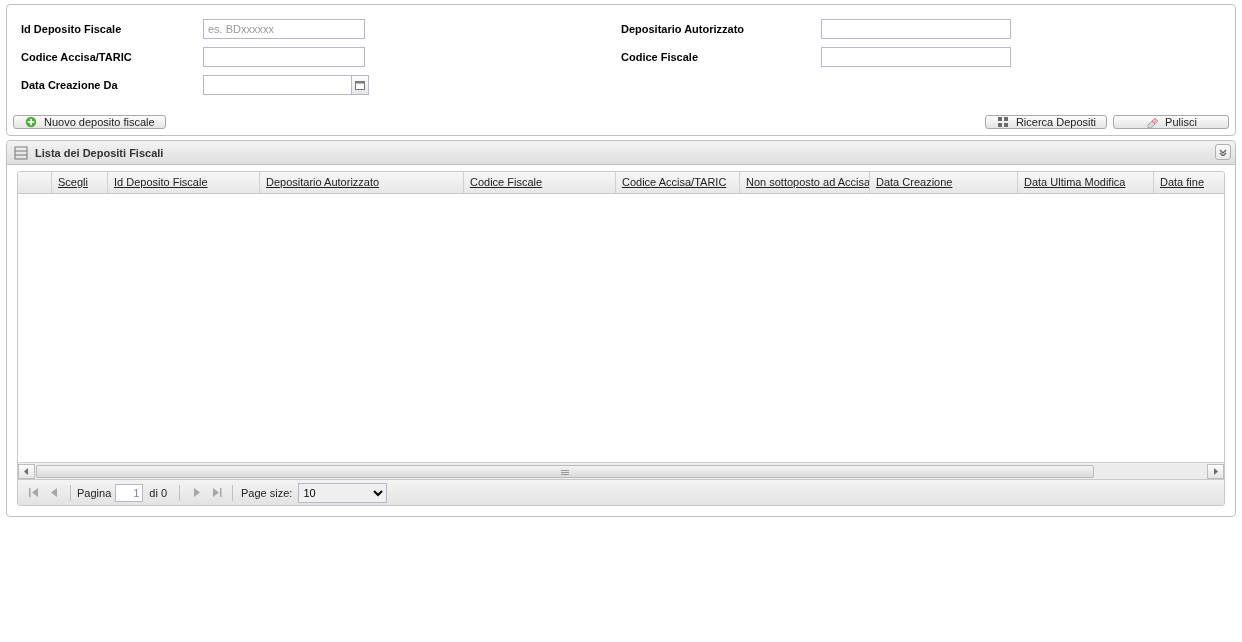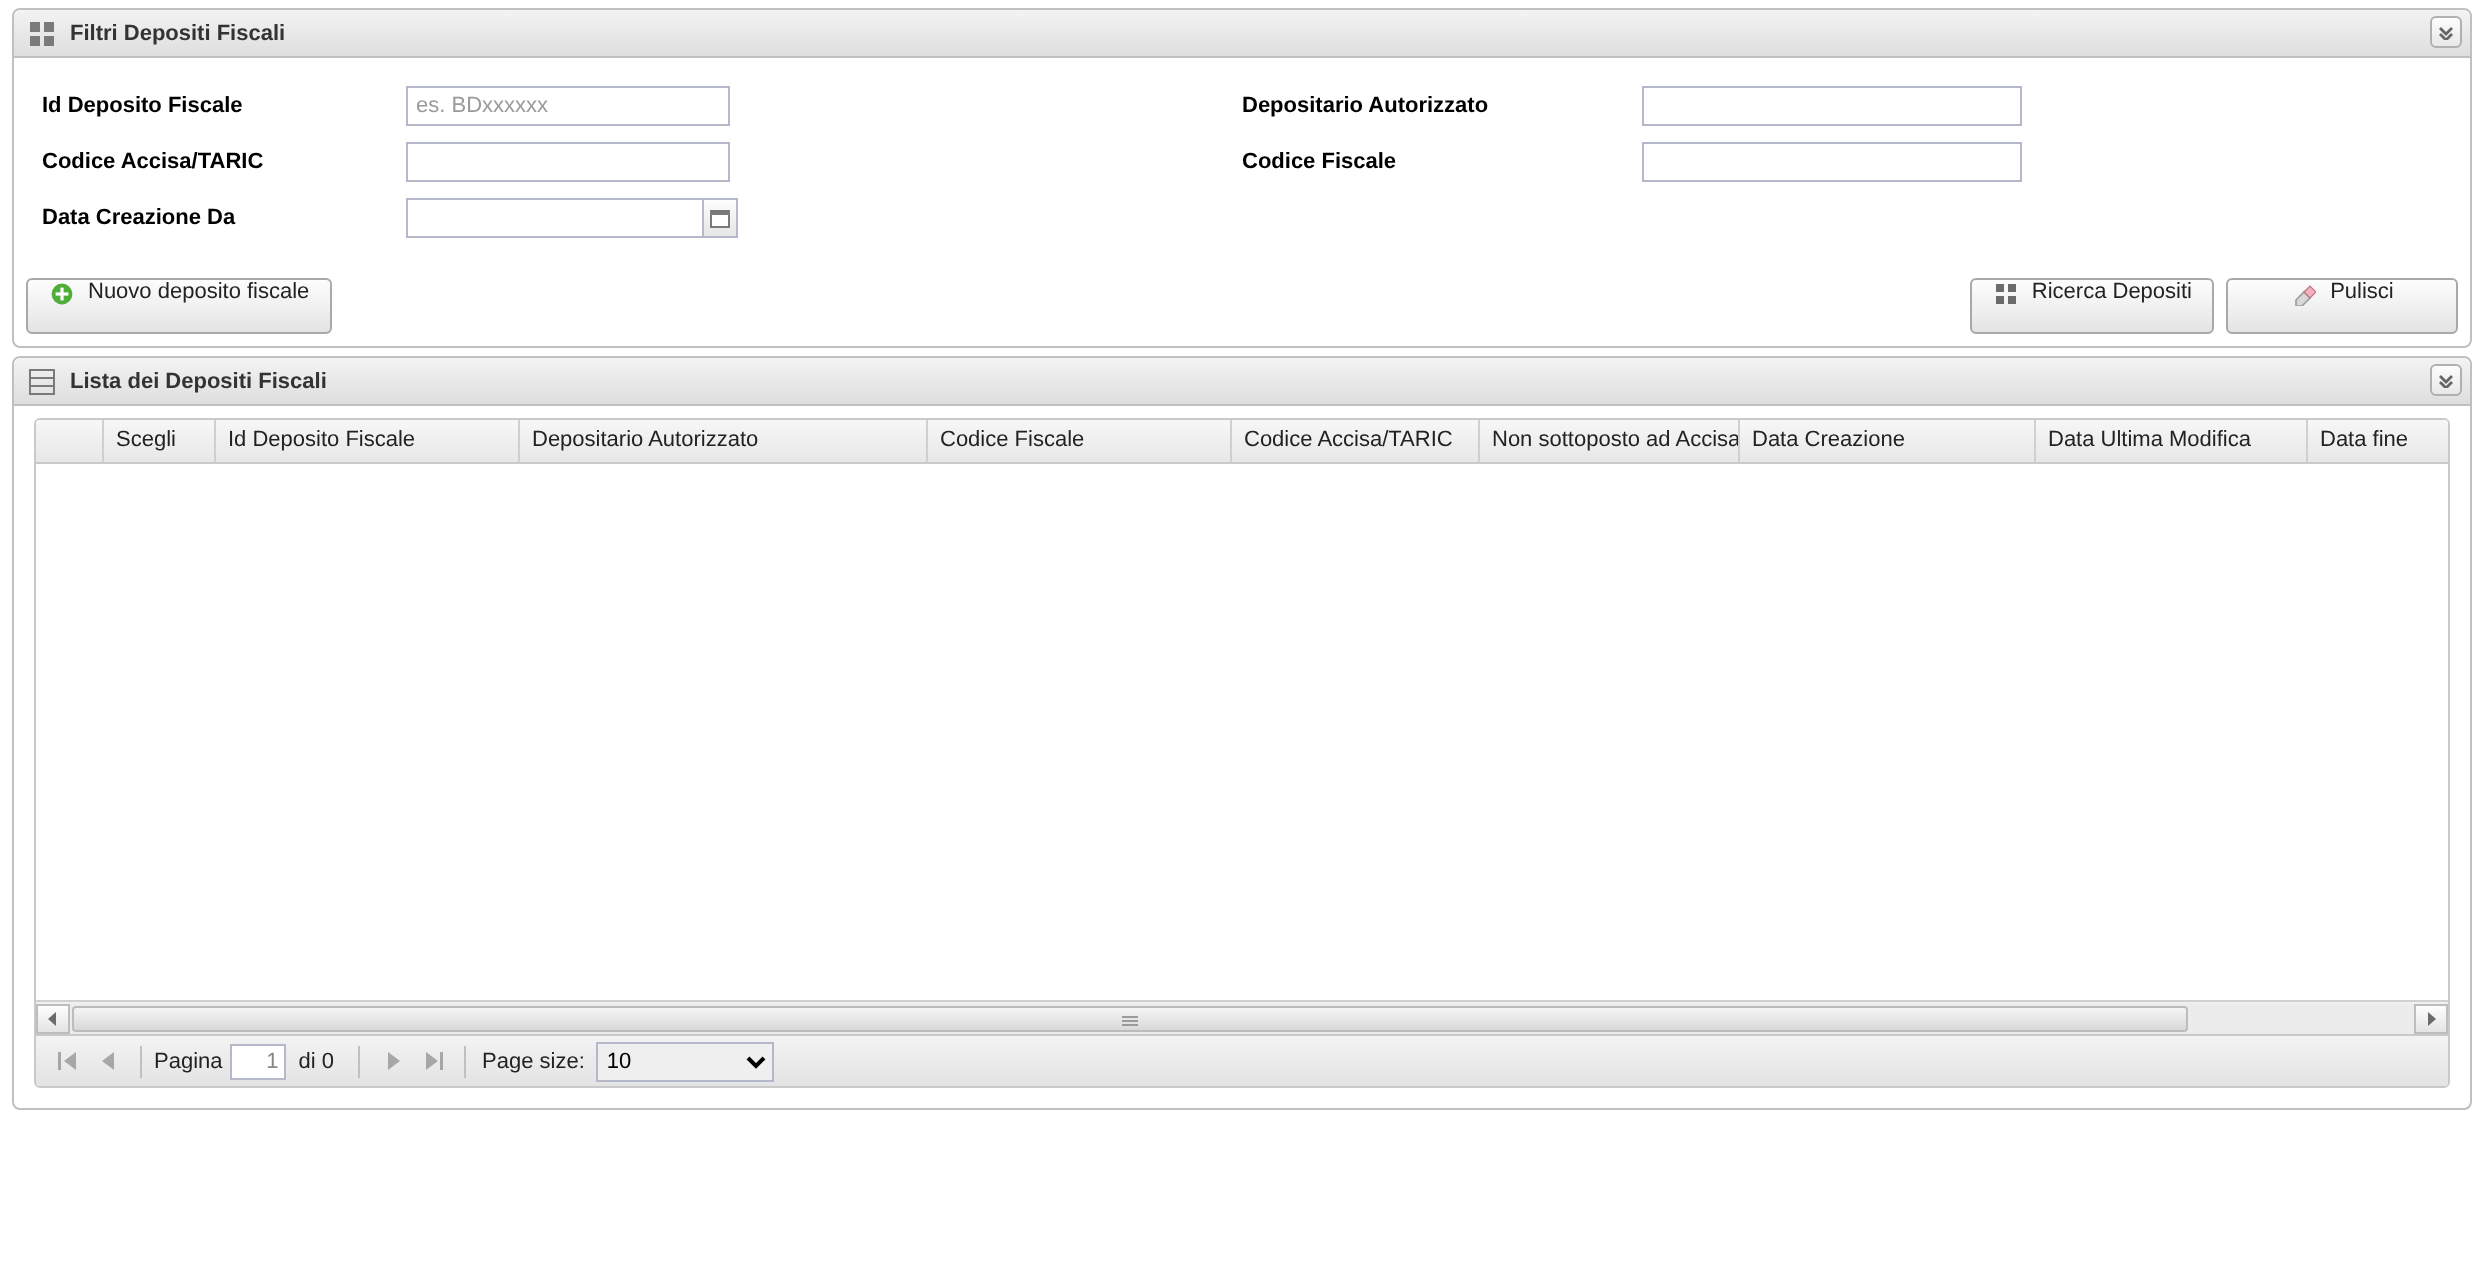--- a/index.html
+++ b/index.html
@@ -17,29 +17,29 @@
   .form-col2 { flex:0 0 520px; }
   .field { display:flex; align-items:center; margin:4px 0 8px 0; }
   .field label { flex:0 0 182px; font-weight:bold; color:#000; }
   .field input[type=text] { width:162px; height:20px; border:1px solid #b5b8c8; padding:2px 4px; font-size:11px; color:#333; }
   .field .date-wrap { display:flex; }
   .field .date-wrap input { width:148px; border-right:none; }
   .field .date-btn { width:18px; height:20px; border:1px solid #b5b8c8; background:linear-gradient(#fdfdfd,#e6e6e6); display:flex; align-items:center; justify-content:center; cursor:pointer; }
   input::placeholder { color:#9a9a9a; }
 
   .toolbar { display:flex; padding:4px 6px 6px 6px; }
-  .btn { height:28px; border:1px solid #a9a9a9; border-radius:3px; background:linear-gradient(#fdfdfd,#e4e4e4); padding:0 10px; display:flex; cursor:pointer; font-size:11px; color:#222; }
+  .btn { height:14px; border:1px solid #a9a9a9; border-radius:3px; background:linear-gradient(#fdfdfd,#e4e4e4); padding:0 10px; display:flex; align-items:center; cursor:pointer; font-size:11px; color:#222; }
   .btn .b-icon { width:14px; height:14px; margin-right:6px; display:flex; align-items:center; justify-content:center; }
   .toolbar-spacer { flex:1; }
   .toolbar .btn + .btn { margin-left:6px; }
   .btn-wide { width:116px; justify-content:center; }
 
   .grid-wrap { margin:6px 10px; border:1px solid #c9c9c9; border-radius:3px; overflow:hidden; }
   .grid-head { display:flex; background:linear-gradient(#f7f7f7,#e7e7e7); border-bottom:1px solid #c9c9c9; height:22px; }
-  .gh { border-right:1px solid #d0d0d0; padding:4px 6px; color:#222; white-space:nowrap; overflow:hidden; }
+  .gh { border-right:1px solid #d0d0d0; padding:4px 6px; color:#222; white-space:nowrap; overflow:hidden;text-decoration:underline; }
   .grid-body { height:268px; background:#fff; }
   .hscroll { height:17px; background:#f0f0f0; border-top:1px solid #d0d0d0; position:relative; display:flex; align-items:center;}
   .hscroll .arrow { width:17px; height:15px; border:1px solid #bdbdbd; background:linear-gradient(#fdfdfd,#e4e4e4); display:flex; align-items:center; justify-content:center; }
   .hscroll .track { flex:1; height:15px; background:#ececec; position:relative; margin:0 0; }
   .hscroll .thumb { position:absolute; left:0; top:0; height:13px; width:1058px; margin:1px; background:linear-gradient(#f4f4f4,#d9d9d9); border:1px solid #bcbcbc; border-radius:2px; }
   .hscroll .thumb .grip { position:absolute; left:50%; top:3px; width:8px; height:7px; transform:translateX(-50%);}
   .hscroll .thumb .grip span{display:block;height:1px;background:#9a9a9a;margin:1px 0;}
 
   .pager { height:26px; background:linear-gradient(#f3f3f3,#e3e3e3); border-top:1px solid #c9c9c9; display:flex; align-items:center; padding:0 6px; }
   .pbtn { width:18px; height:18px; display:flex; align-items:center; justify-content:center; margin:0 1px; cursor:pointer; opacity:.45; }
@@ -54,37 +54,20 @@
   .footer .ver { position:absolute; right:10px; font-size:11px; }
 
   svg { display:block; }
 </style>
 </head>
 <body>
 
 <div class="page">
 
   <div class="panel">
-    <div class="panel-hd">
-      <span class="hd-icon">
-        <svg width="14" height="14" viewBox="0 0 14 14">
-            <rect x="1" y="1" width="5" height="5" fill="#7a7a7a"></rect>
-            <rect x="8" y="1" width="5" height="5" fill="#7a7a7a"></rect>
-            <rect x="1" y="8" width="5" height="5" fill="#7a7a7a"></rect>
-            <rect x="8" y="8" width="5" height="5" fill="#7a7a7a"></rect>
-          </svg>
-      </span>
-      <span>Filtri Depositi Fiscali</span>
-      <span class="collapse-btn">
-        <svg width="8" height="8" viewBox="0 0 8 8">
-            <path d="M1 2 L4 5 L7 2" fill="none" stroke="#666" stroke-width="1.4"></path>
-            <path d="M1 5 L4 8 L7 5" fill="none" stroke="#666" stroke-width="1.4"></path>
-          </svg>
-      </span>
-    </div>
     <div class="panel-bd">
       <div class="form-row">
         <div class="form-col">
           <div class="field">
             <label>Id Deposito Fiscale</label>
             <input type="text" placeholder="es. BDxxxxxx" style="">
           </div>
           <div class="field">
             <label>Codice Accisa/TARIC</label>
             <input type="text" style="">

